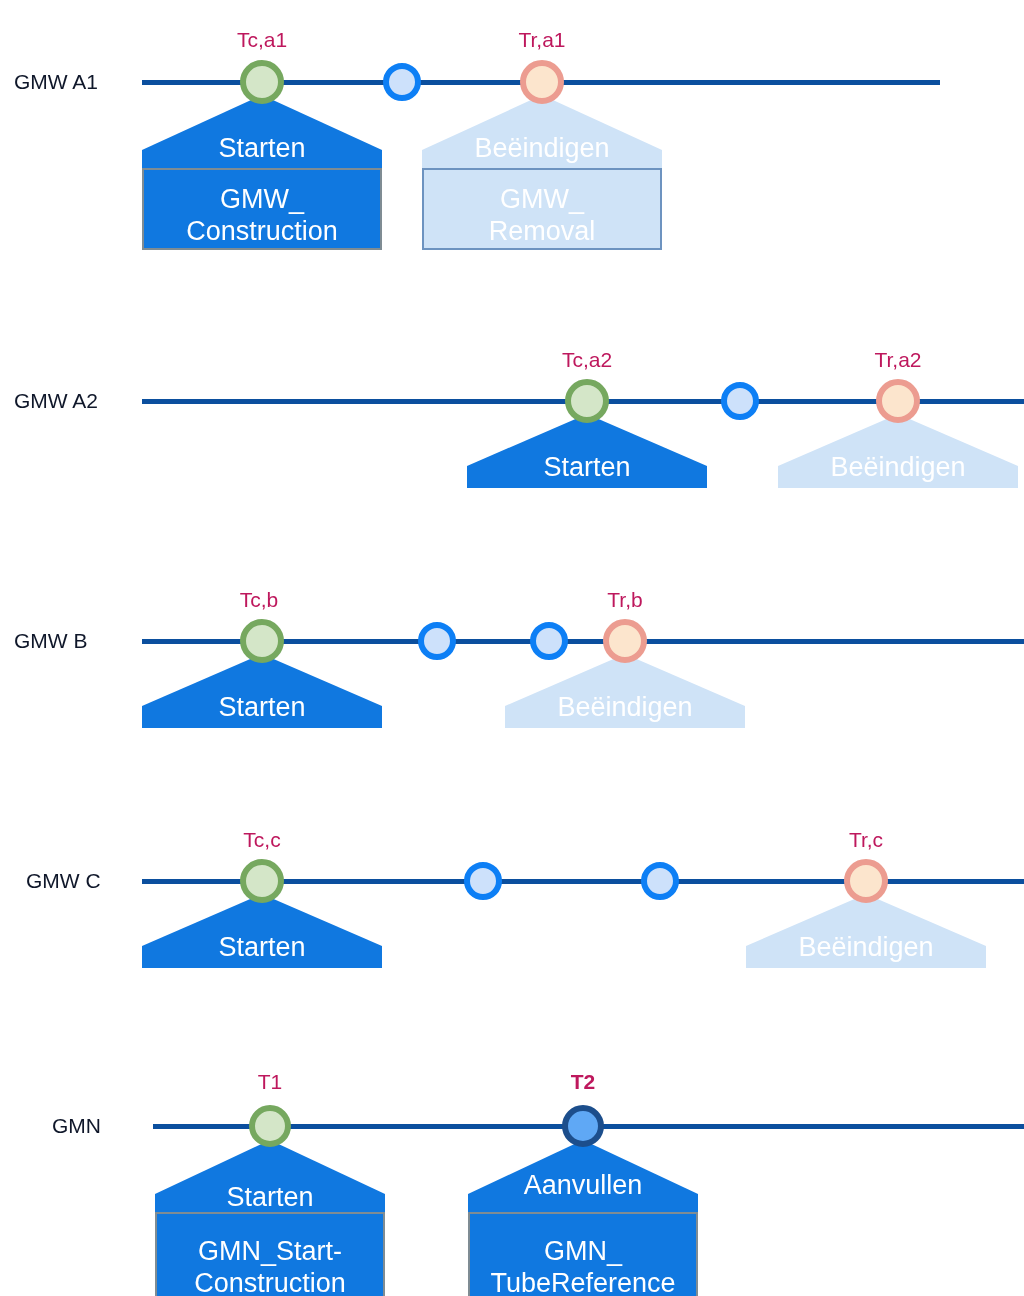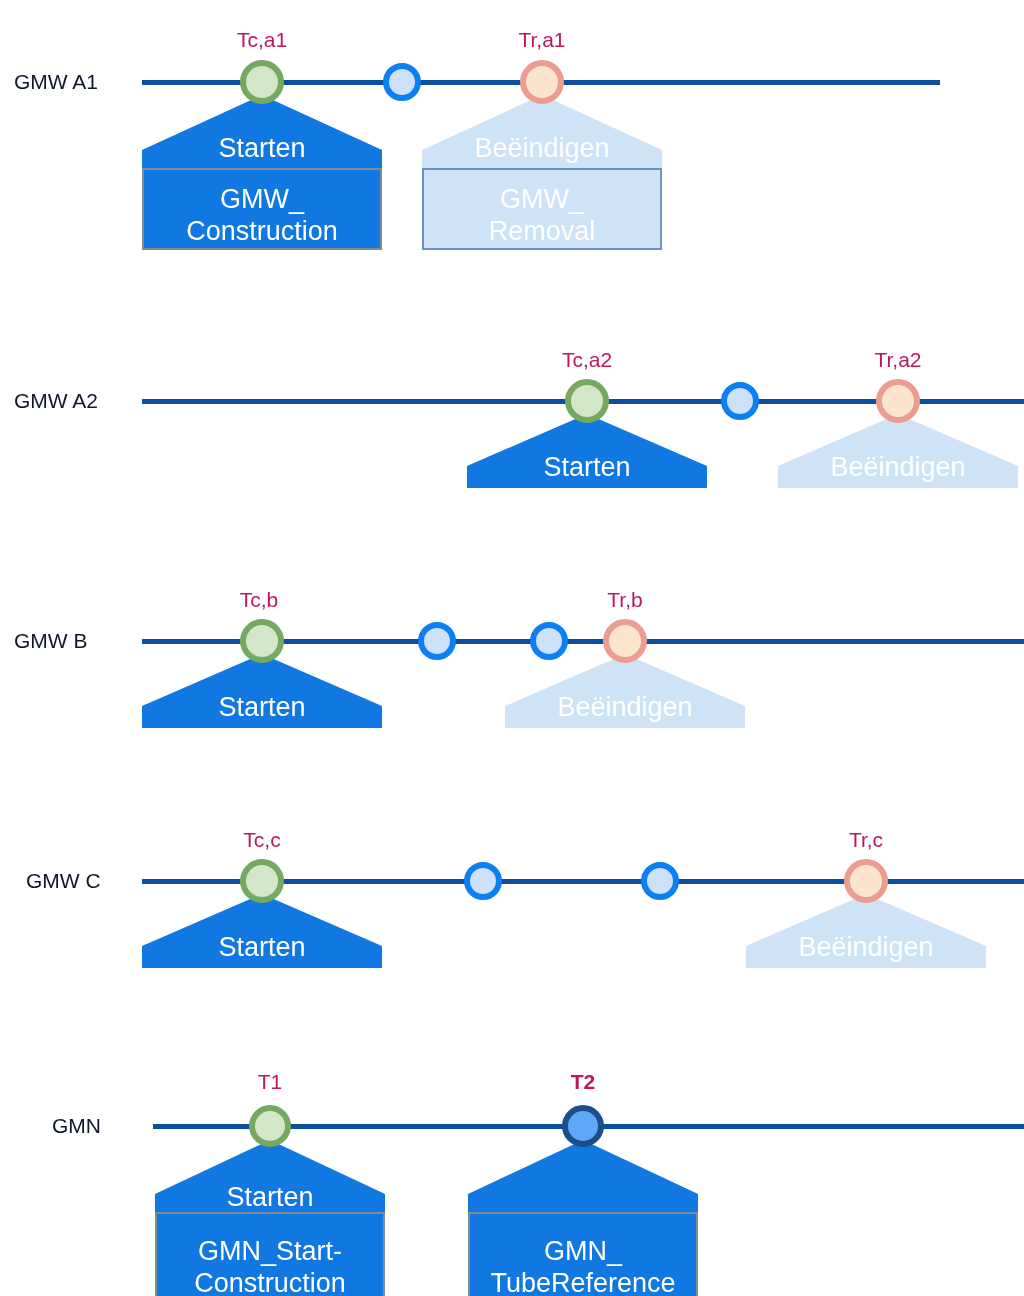--- a/index.html
+++ b/index.html
@@ -194,20 +194,21 @@
         <div class="pent-label" style="top: 42px;">Starten</div>
         <div class="box" style="top: 72px; height: 90px; background: rgb(16, 120, 224); border: 2px solid rgb(127, 140, 147);">
           <div class="box-label">GMN_Start-
 Construction</div>
         </div>
       </div>
       <div class="banner" style="left: 468px; top: 1140px; width: 230px; height: 162px;">
         <svg class="pent" width="230" height="76" viewBox="0 0 230 76">
           <polygon points="115,0 230,54 230,76 0,76 0,54" fill="#1078e0"></polygon>
         </svg>
+        <div class="pent-label" style="top: 30px;">Aanvullen</div>
         <div class="ellipsis" style="top: 64px; padding-left: 60px;">...</div>
         <div class="box" style="top: 72px; height: 90px; background: rgb(16, 120, 224); border: 2px solid rgb(127, 140, 147);">
           <div class="box-label">GMN_
 TubeReference</div>
         </div>
       </div>
       <div class="timeline" style="left: 153px; top: 1124px; width: 871px; background: rgb(11, 79, 158);"></div>
       <div class="row-label" style="left: 14px; top: 1126px; margin-left: 38px;">GMN</div>
       <div class="node" style="left: 270px; top: 1126px; width: 42px; height: 42px; border: 6px solid rgb(118, 168, 95); background: rgb(212, 230, 200);"></div>
       <div class="tick-label" style="left: 270px; top: 1070px;">T1</div>

